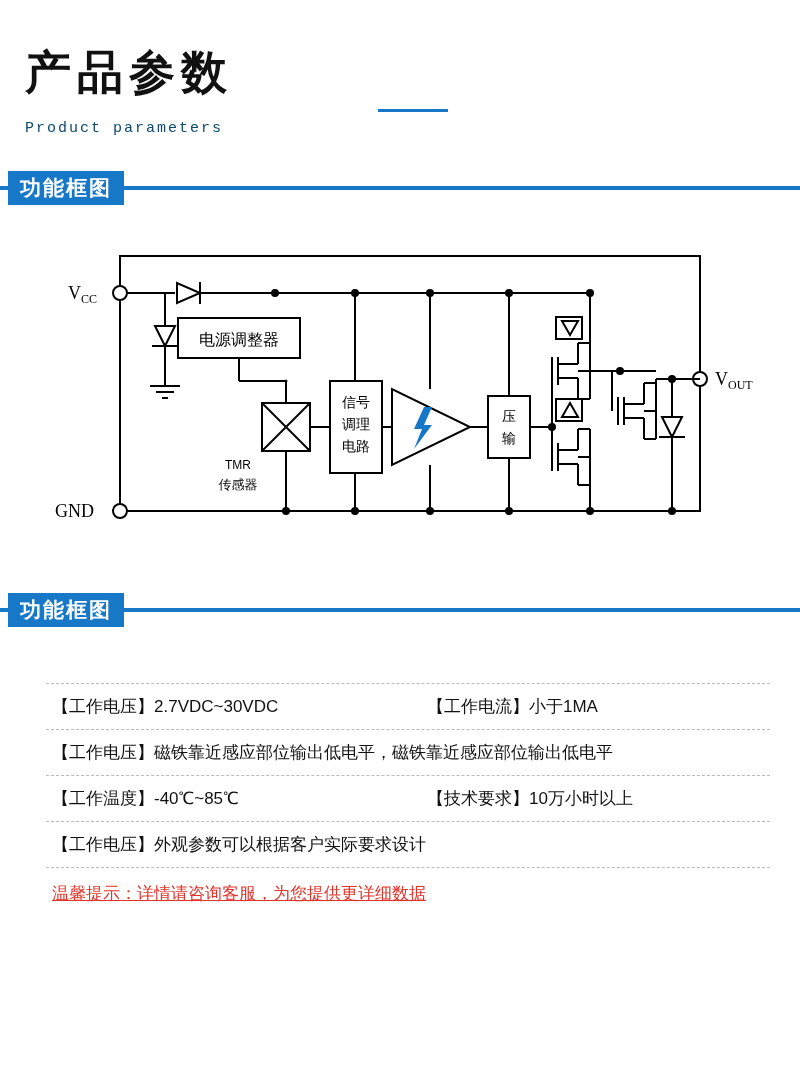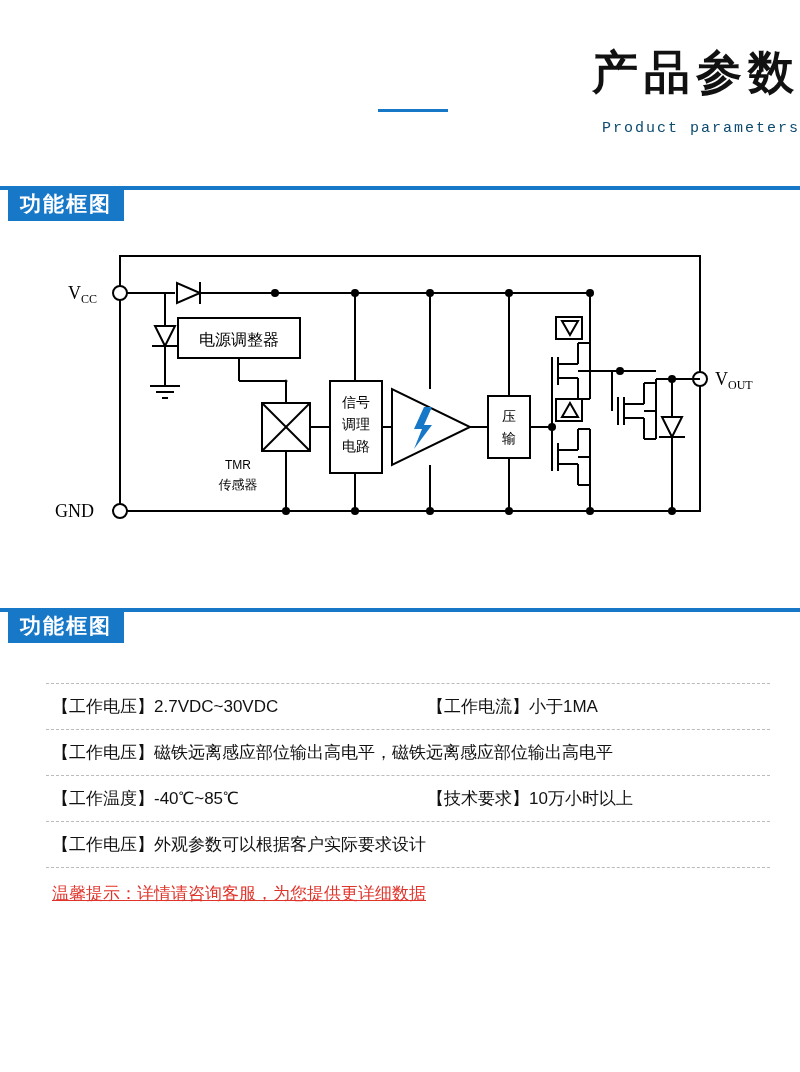--- a/index.html
+++ b/index.html
@@ -13,21 +13,21 @@
   }
   .page {
     position: relative;
     width: 800px;
     height: 1072px;
     background: #fff;
   }
 
   
   .header {
-    text-align: right;
+    text-align: left;
     padding-top: 46px;
     padding-left: 25px;
   }
   .header .title-cn {
     font-size: 46px;
     font-weight: bold;
     letter-spacing: 6px;
     color: #111;
     line-height: 1.15;
   }
@@ -51,21 +51,21 @@
     margin-top: 34px;
   }
   .section-head .bar {
     position: absolute;
     left: 0; right: 0; top: 15px;
     height: 4px;
     background: #1878c8;
   }
   .section-head .tag {
     position: absolute;
-    left: 8px; top: 16px;
+    left: 8px; top: 0;
     background: #1878c8;
     color: #fff;
     font-size: 21px;
     font-weight: bold;
     letter-spacing: 2px;
     padding: 4px 12px 5px 12px;
     line-height: 1.2;
   }
 
   
@@ -274,21 +274,21 @@
       <div class="cell-a">
         <span class="lbl">【工作电压】</span><span>2.7VDC~30VDC</span>
       </div>
       <div class="cell-b">
         <span class="lbl">【工作电流】</span><span>小于1MA</span>
       </div>
     </div>
 
     <div class="spec-row full">
       <div class="cell-a">
-        <span class="lbl">【工作电压】</span><span>磁铁远离感应部位输出高电平，磁铁远离感应部位输出高电平</span>
+        <span class="lbl">【工作电压】</span><span>磁铁靠近感应部位输出低电平，磁铁靠近感应部位输出低电平</span>
       </div>
     </div>
 
     <div class="spec-row">
       <div class="cell-a">
         <span class="lbl">【工作温度】</span><span>-40℃~85℃</span>
       </div>
       <div class="cell-b">
         <span class="lbl">【技术要求】</span><span>10万小时以上</span>
       </div>

